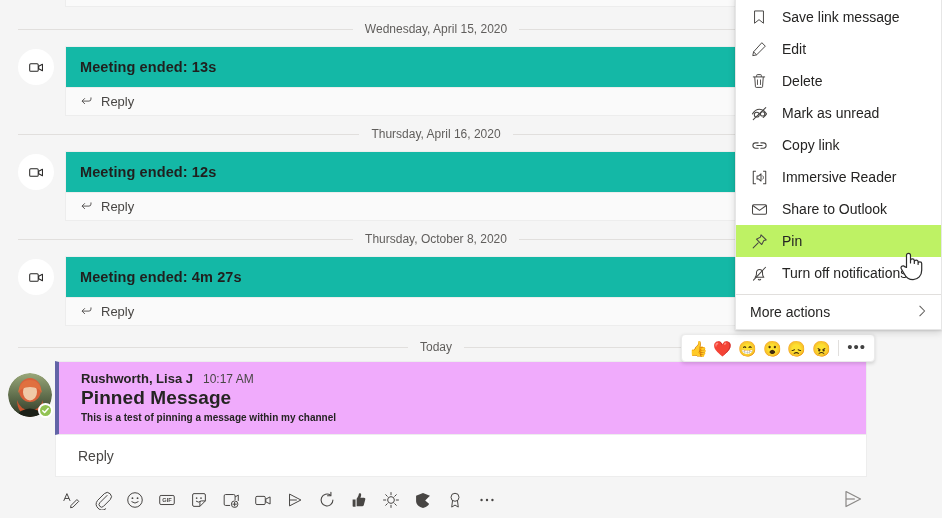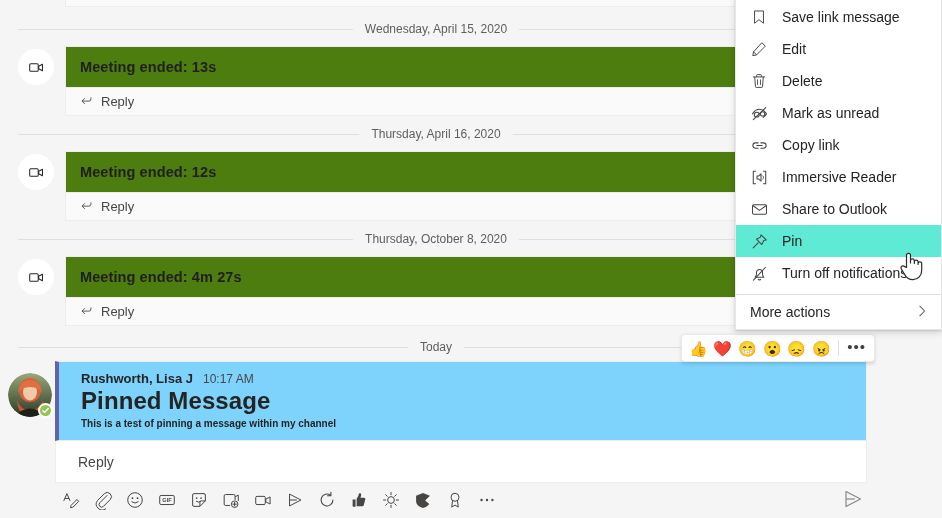--- a/index.html
+++ b/index.html
@@ -16,21 +16,21 @@
   .stream { position: absolute; left: 0; top: 0; width: 876px; height: 518px; }
 
   .divider { position: absolute; left: 18px; right: 22px; display: flex; align-items: center; }
   .divider .line { flex: 1; height: 1px; background: #e1dfdd; }
   .divider .label {
     padding: 0 12px; font-size: 12px; color: #605e5c; white-space: nowrap;
   }
 
   .thread { position: absolute; left: 65px; }
   .thread .card {
-    background: #4d7c0f;
+    background: #14b8a6;
     border: 1px solid #ededed;
     border-bottom: none;
     height: 41px;
     display: flex; align-items: center;
     padding-left: 14px;
   }
   .thread .card .txt { font-size: 14.5px; color: #201f1e; font-weight: 600; letter-spacing: .1px; }
   .thread .replybar {
     background: #fafafa;
     border: 1px solid #ededed;
@@ -43,29 +43,29 @@
   .avatar-circ {
     position: absolute;
     width: 36px; height: 36px; border-radius: 50%;
     background: #fff;
     display: flex; align-items: center; justify-content: center;
   }
 
   
   .pinned-wrap { position: absolute; left: 55px; top: 361px; width: 812px; }
   .pinned {
-    background: #7dd3fc;
+    background: #f0abfc;
     border: 1px solid #ededed;
     border-left: 4px solid #6264a7;
     padding: 9px 0 11px 22px;
   }
   .p-hdr { display: flex; align-items: baseline; gap: 10px; }
   .p-author { font-size: 13px; font-weight: 700; color: #252423; }
   .p-time { font-size: 12px; color: #484644; }
-  .p-title { font-size: 24px; font-weight: 600; color: #252423; margin-top: 1px; letter-spacing: .1px; }
+  .p-title { font-size: 19px; font-weight: 600; color: #252423; margin-top: 1px; letter-spacing: .1px; }
   .p-body { font-size: 10px; color: #252423; margin-top: 3px; font-weight: bold; }
   .p-reply {
     background: #ffffff;
     border: 1px solid #ededed;
     border-top: none;
     height: 42px; display: flex; align-items: center; padding-left: 22px;
   }
   .p-reply .rl { font-size: 14px; color: #484644; }
 
   .p-avatar {
@@ -109,21 +109,21 @@
     background: #ffffff;
     border: 1px solid #e6e6e6;
     box-shadow: 0 3.2px 7.2px rgba(0,0,0,.132), 0 .6px 1.8px rgba(0,0,0,.108);
     padding: 6px 0 0 0;
     z-index: 20;
   }
   .ctx-item {
     height: 32px; display: flex; align-items: center; gap: 14px;
     padding-left: 14px; cursor: pointer; font-size: 14px; color: #252423;
   }
-  .ctx-item.hovered { background: #5eead4; }
+  .ctx-item.hovered { background: #bef264; }
   .ctx-ico { width: 18px; height: 18px; display: flex; align-items: center; justify-content: center; color: #484644; flex: 0 0 18px; }
   .ctx-sep { height: 1px; background: #e1dfdd; margin: 5px 0 0 0; }
   .ctx-more {
     height: 34px; display: flex; align-items: center; justify-content: space-between;
     padding: 0 12px 0 14px; cursor: pointer; font-size: 14px; color: #252423;
   }
 
   
   .cursor { position: absolute; left: 898px; top: 250px; z-index: 40; pointer-events: none; }
 </style>

